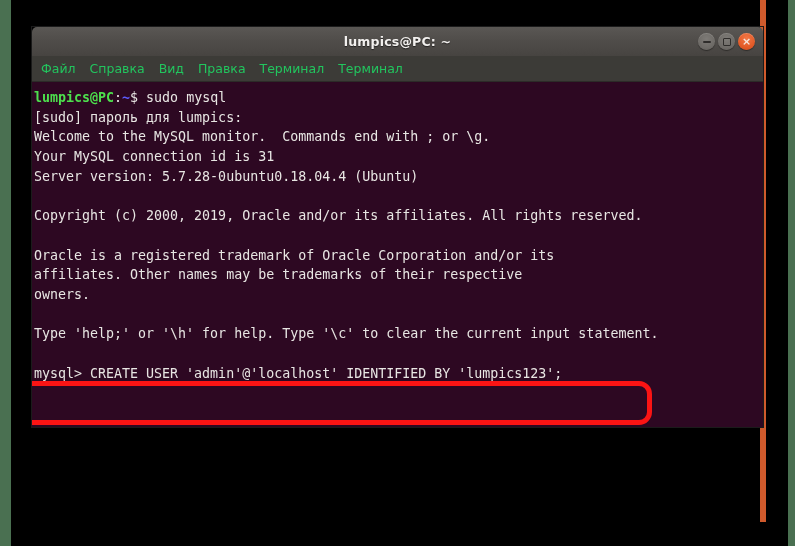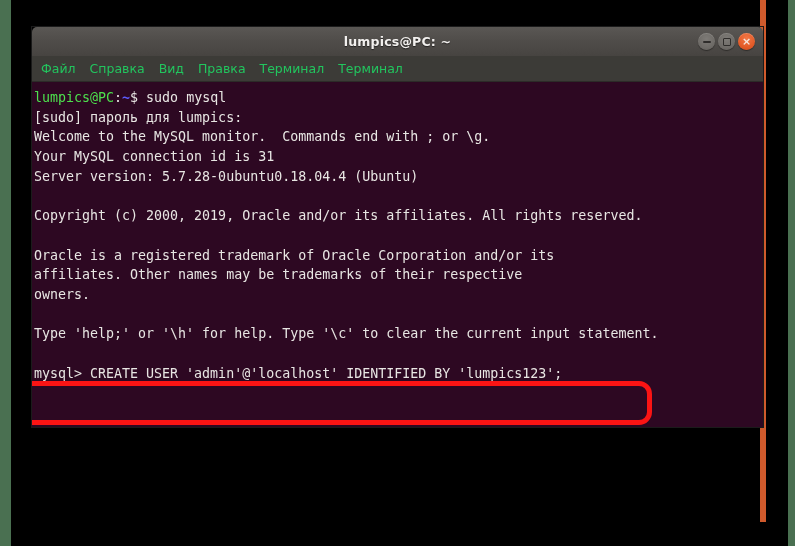--- a/index.html
+++ b/index.html
@@ -145,21 +145,21 @@
   .term-lines {
     font-family: "DejaVu Sans Mono", monospace;
     font-size: 13.3px;
     line-height: 19.7px;
     color: #e8e6e3;
     padding-left: 2px;
     white-space: pre;
     letter-spacing: 0px;
   }
   .term-line { height: 19.7px; white-space: pre; }
-  .c-green { color: #4de04d; font-weight: normal; }
+  .c-green { color: #4de04d; font-weight: bold; }
   .c-blue  { color: #5c5cff; font-weight: bold; }
   .c-white { color: #e8e6e3; }
 
   
   .annotation-box {
     position: absolute;
     left: -14px;
     top: 299px;
     width: 634px;
     height: 44px;

